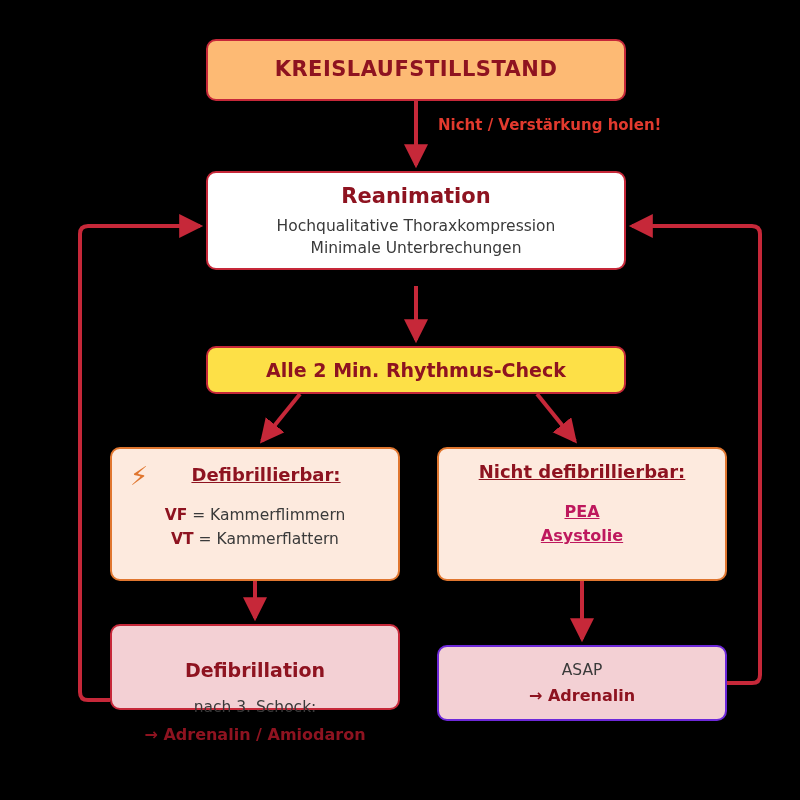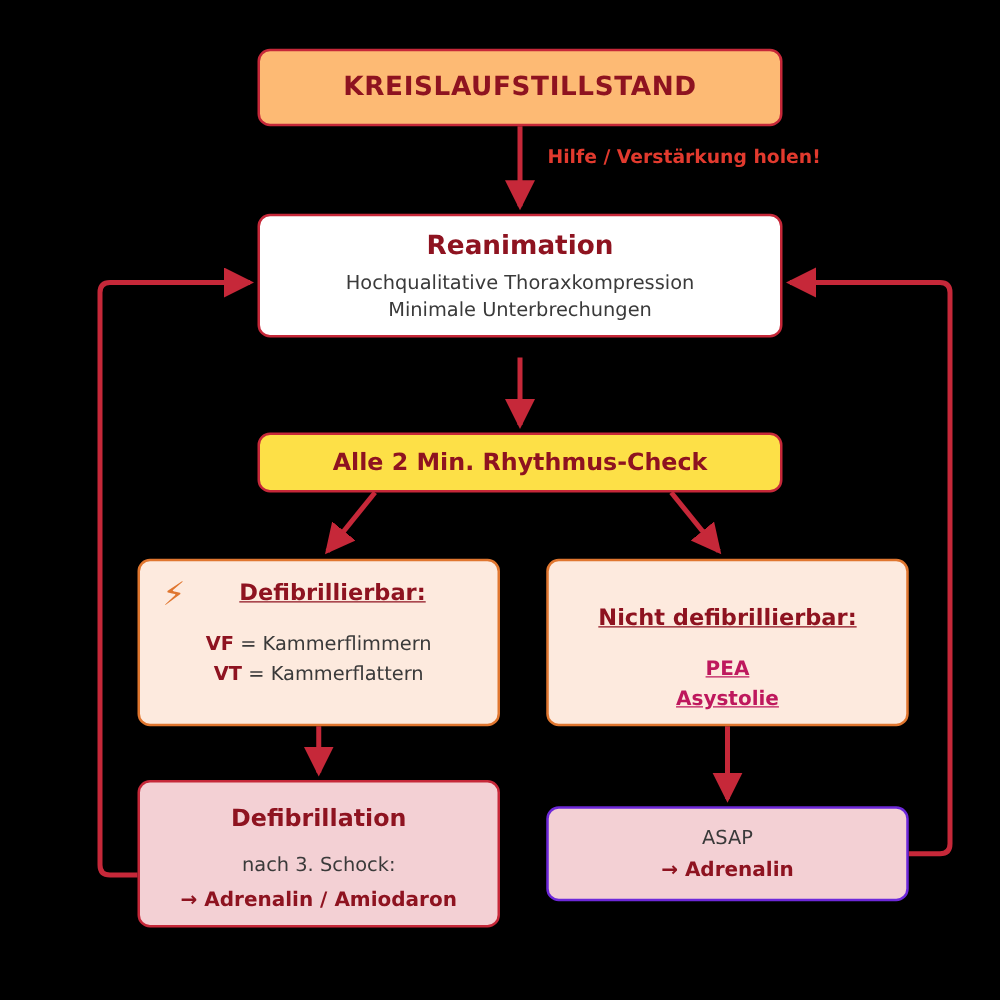--- a/index.html
+++ b/index.html
@@ -127,21 +127,21 @@
   }
   
   #node-nonshockable {
     left: 437px;
     top: 447px;
     width: 290px;
     height: 134px;
     background: #fdeade;
     border: 2px solid #e0762f;
     justify-content: flex-start;
-    padding-top: 34px;
+    padding-top: 11px;
   }
   #node-nonshockable .head {
     font-size: 18px;
     font-weight: bold;
     color: #8e1320;
     text-decoration: underline;
   }
   #node-nonshockable .rows {
     margin-top: 16px;
     font-size: 16px;
@@ -150,25 +150,25 @@
     text-decoration: underline;
   }
   #node-nonshockable .rows div {
     margin: 3px 0;
   }
   
   #node-defib {
     left: 110px;
     top: 624px;
     width: 290px;
-    height: 118px;
+    height: 86px;
     background: #f3d0d4;
     border: 2px solid #c62839;
     justify-content: flex-start;
-    padding-top: 17px;
+    padding-top: 32px;
   }
   #node-defib .head {
     font-size: 19px;
     font-weight: bold;
     color: #8e1320;
   }
   #node-defib .sub {
     margin-top: 14px;
     font-size: 15.5px;
     color: #3a3a3a;
@@ -235,21 +235,21 @@
 
     <line x1="255" y1="581" x2="255" y2="618" stroke="#c62839" stroke-width="4" marker-end="url(#arrowRed)"></line>
 
     <line x1="582" y1="581" x2="582" y2="639" stroke="#c62839" stroke-width="4" marker-end="url(#arrowRed)"></line>
 
     <path d="M110,700 L88,700 Q80,700 80,692 L80,234 Q80,226 88,226 L200,226" fill="none" stroke="#c62839" stroke-width="4" marker-end="url(#arrowRed)"></path>
 
     <path d="M727,683 L752,683 Q760,683 760,675 L760,234 Q760,226 752,226 L632,226" fill="none" stroke="#c62839" stroke-width="4" marker-end="url(#arrowRed)"></path>
   </svg>
 
-  <div id="label-help">Hilfe / Verstärkung holen!</div>
+  <div id="label-help">Nicht / Verstärkung holen!</div>
 
   <div class="node" id="node-arrest">
     <div class="title">KREISLAUFSTILLSTAND</div>
   </div>
 
   <div class="node" id="node-cpr">
     <div class="title">Reanimation</div>
     <div class="line">Hochqualitative Thoraxkompression</div>
     <div class="line">Minimale Unterbrechungen</div>
   </div>

